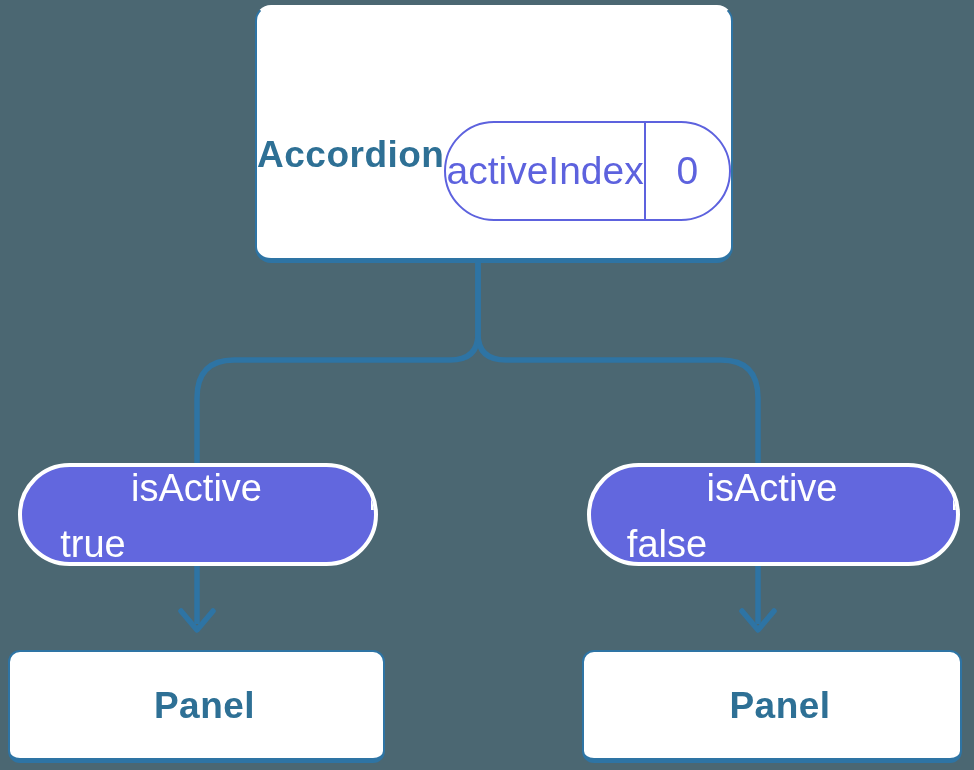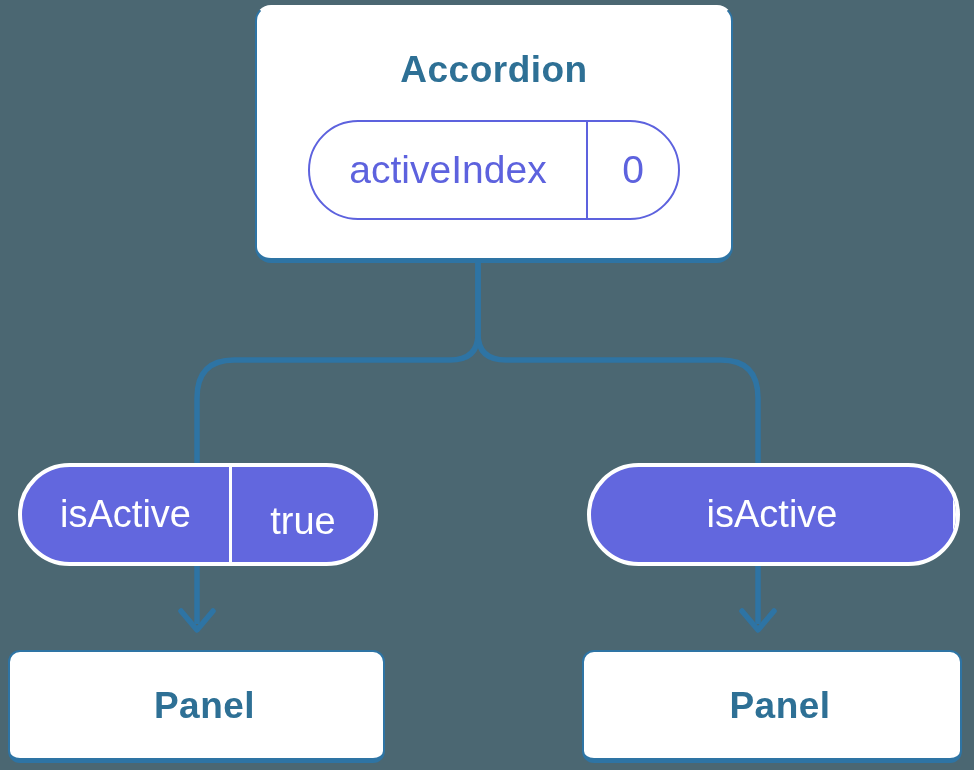--- a/index.html
+++ b/index.html
@@ -30,21 +30,21 @@
   .accordion-node {
     left: 255px;
     top: 5px;
     width: 478px;
     height: 258px;
     border: 2px solid #2E74A4;
     border-top-color: #FFFFFF;
     border-bottom-width: 5px;
     border-radius: 16px;
     display: flex;
-    flex-direction: column;
+    flex-direction: row;
     align-items: center;
     padding-top: 44px;
     box-sizing: border-box;
   }
   .node-title {
     font-size: 37px;
     font-weight: 600;
     color: #2E7095;
     letter-spacing: 0.5px;
     line-height: 1;
@@ -83,20 +83,21 @@
     background: #6267DE;
     border: 4px solid #FFFFFF;
     border-radius: 60px;
     display: flex;
     align-items: stretch;
     color: #FFFFFF;
     font-size: 38px;
     z-index: 2;
     box-sizing: border-box;
     overflow: hidden;
+    flex-direction: column;
   }
   .prop-pill .pill-name {
     flex: 1;
     display: flex;
     align-items: center;
     justify-content: center;
     border-right: 3px solid #FFFFFF;
   }
   .prop-pill .pill-value {
     display: flex;
@@ -144,20 +145,21 @@
     </div>
   </div>
 
   <div class="prop-pill pos-left">
     <div class="pill-name">isActive</div>
     <div class="pill-value">true</div>
   </div>
 
   <div class="prop-pill pos-right">
     <div class="pill-name">isActive</div>
+    <div class="pill-value">false</div>
   </div>
 
   <div class="node panel-node pos-left">
     <div class="node-title">Panel</div>
   </div>
 
   <div class="node panel-node pos-right">
     <div class="node-title">Panel</div>
   </div>
 

